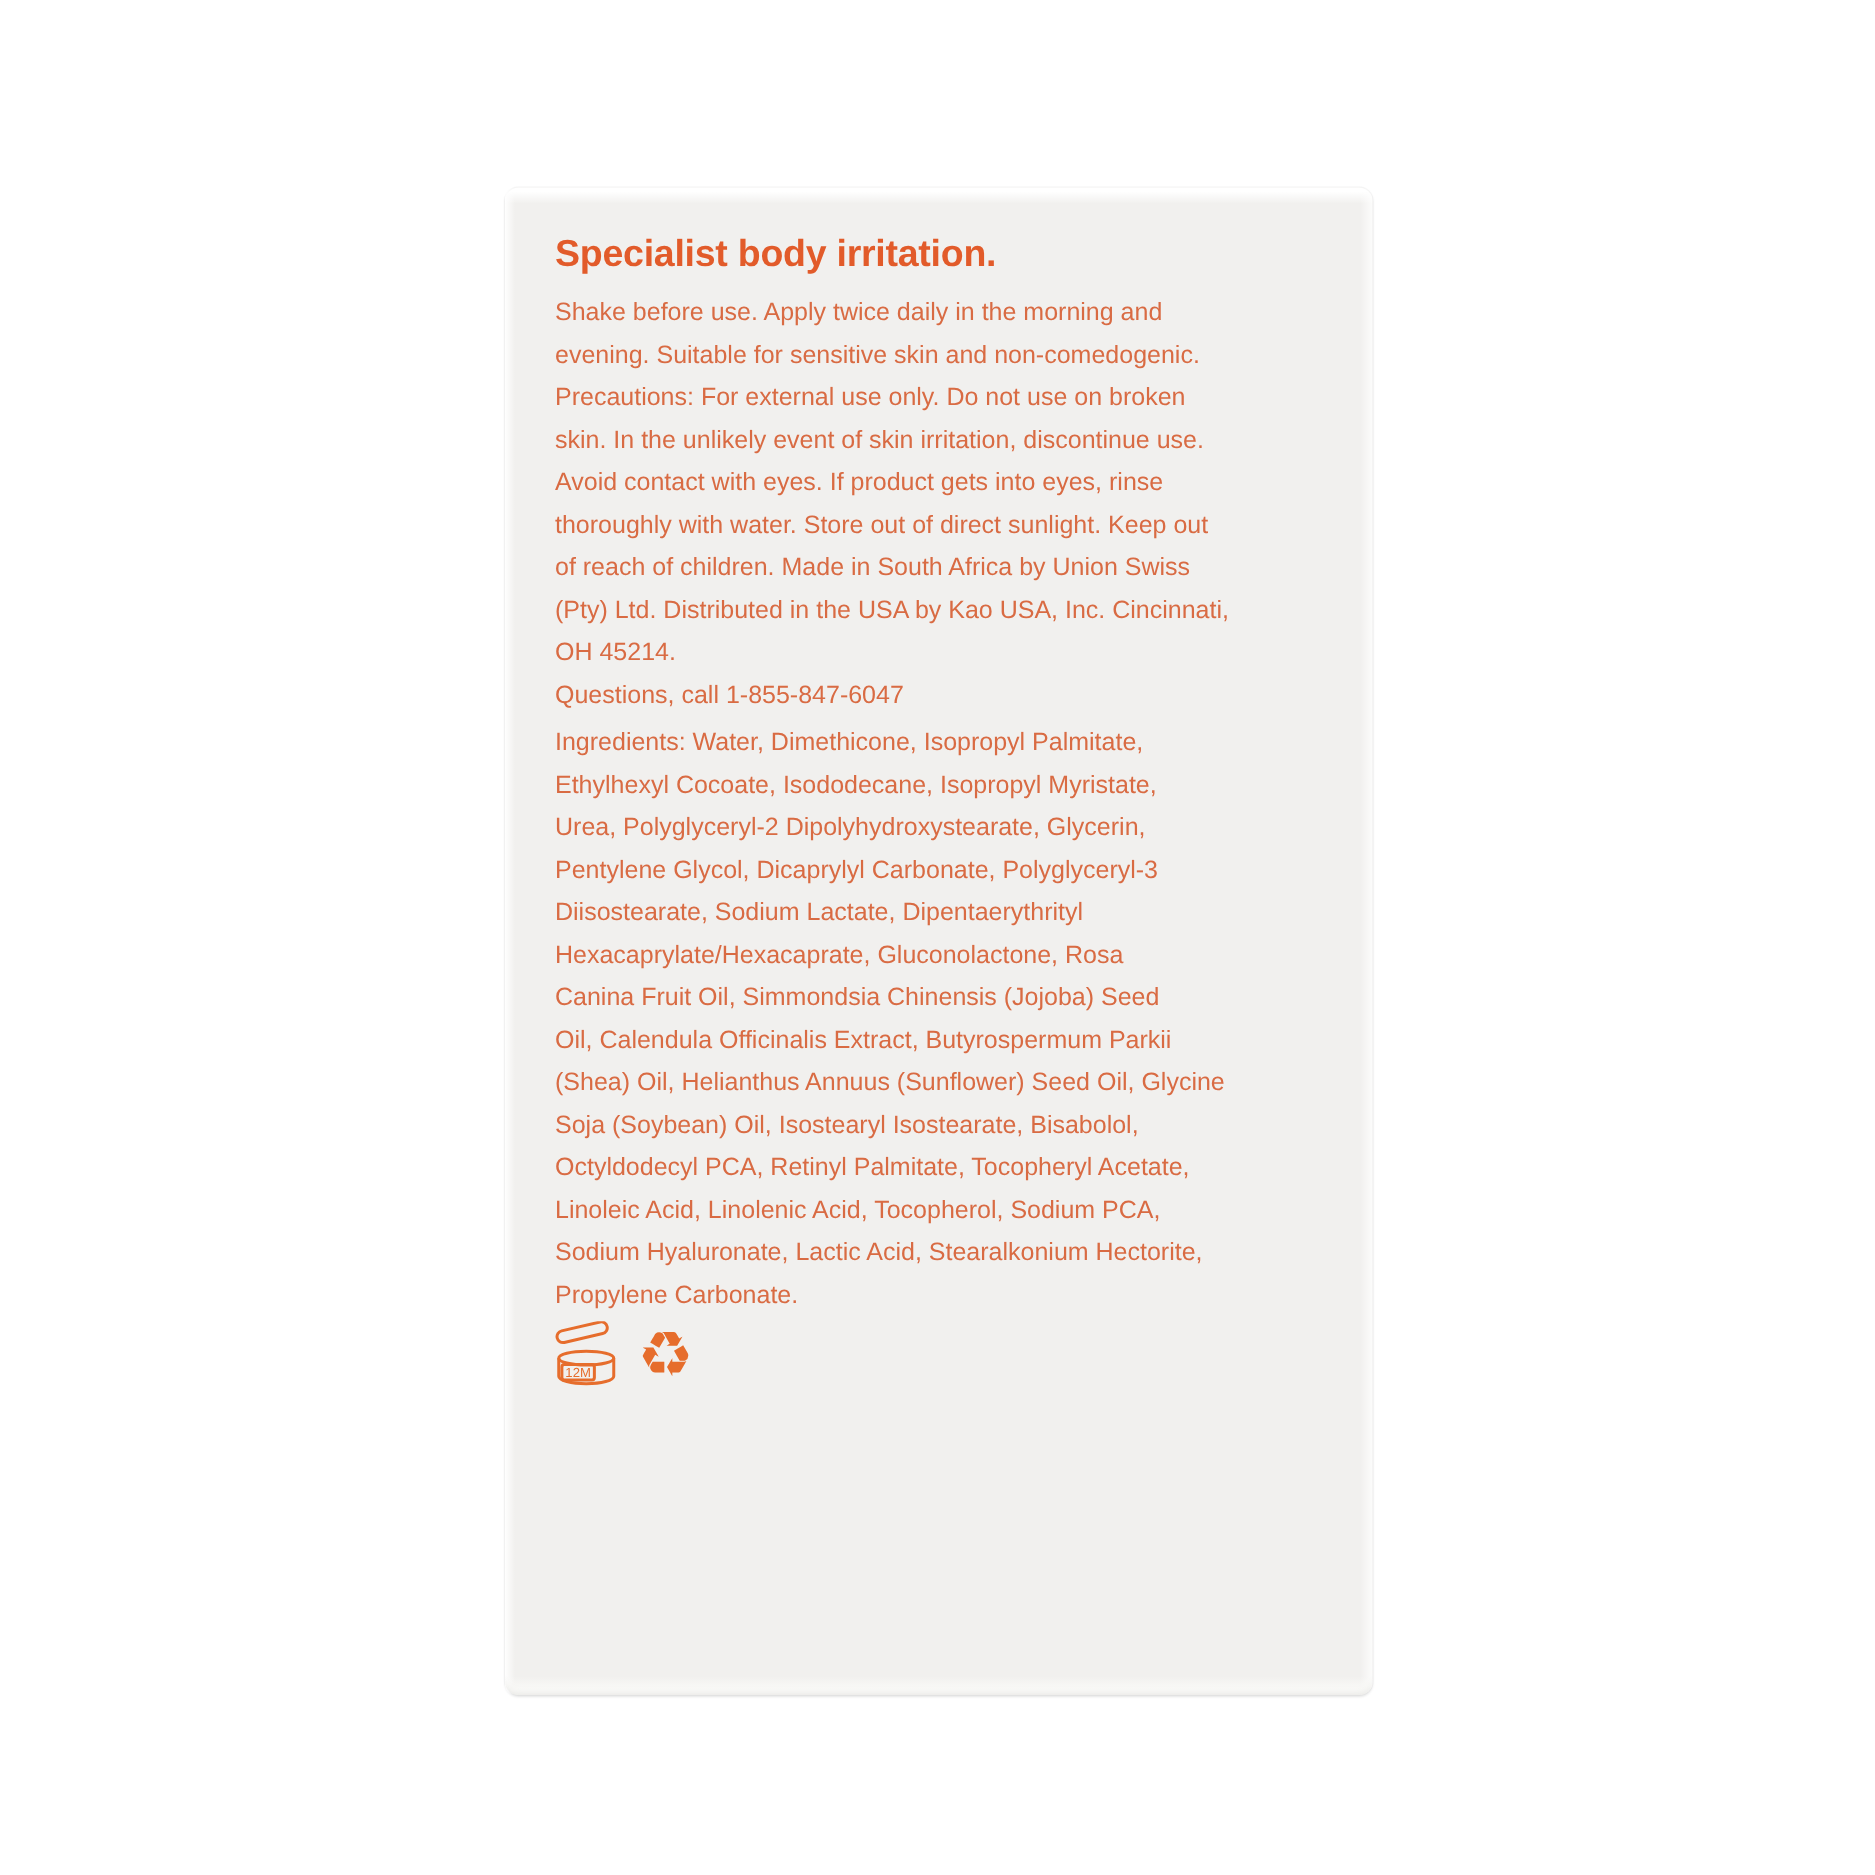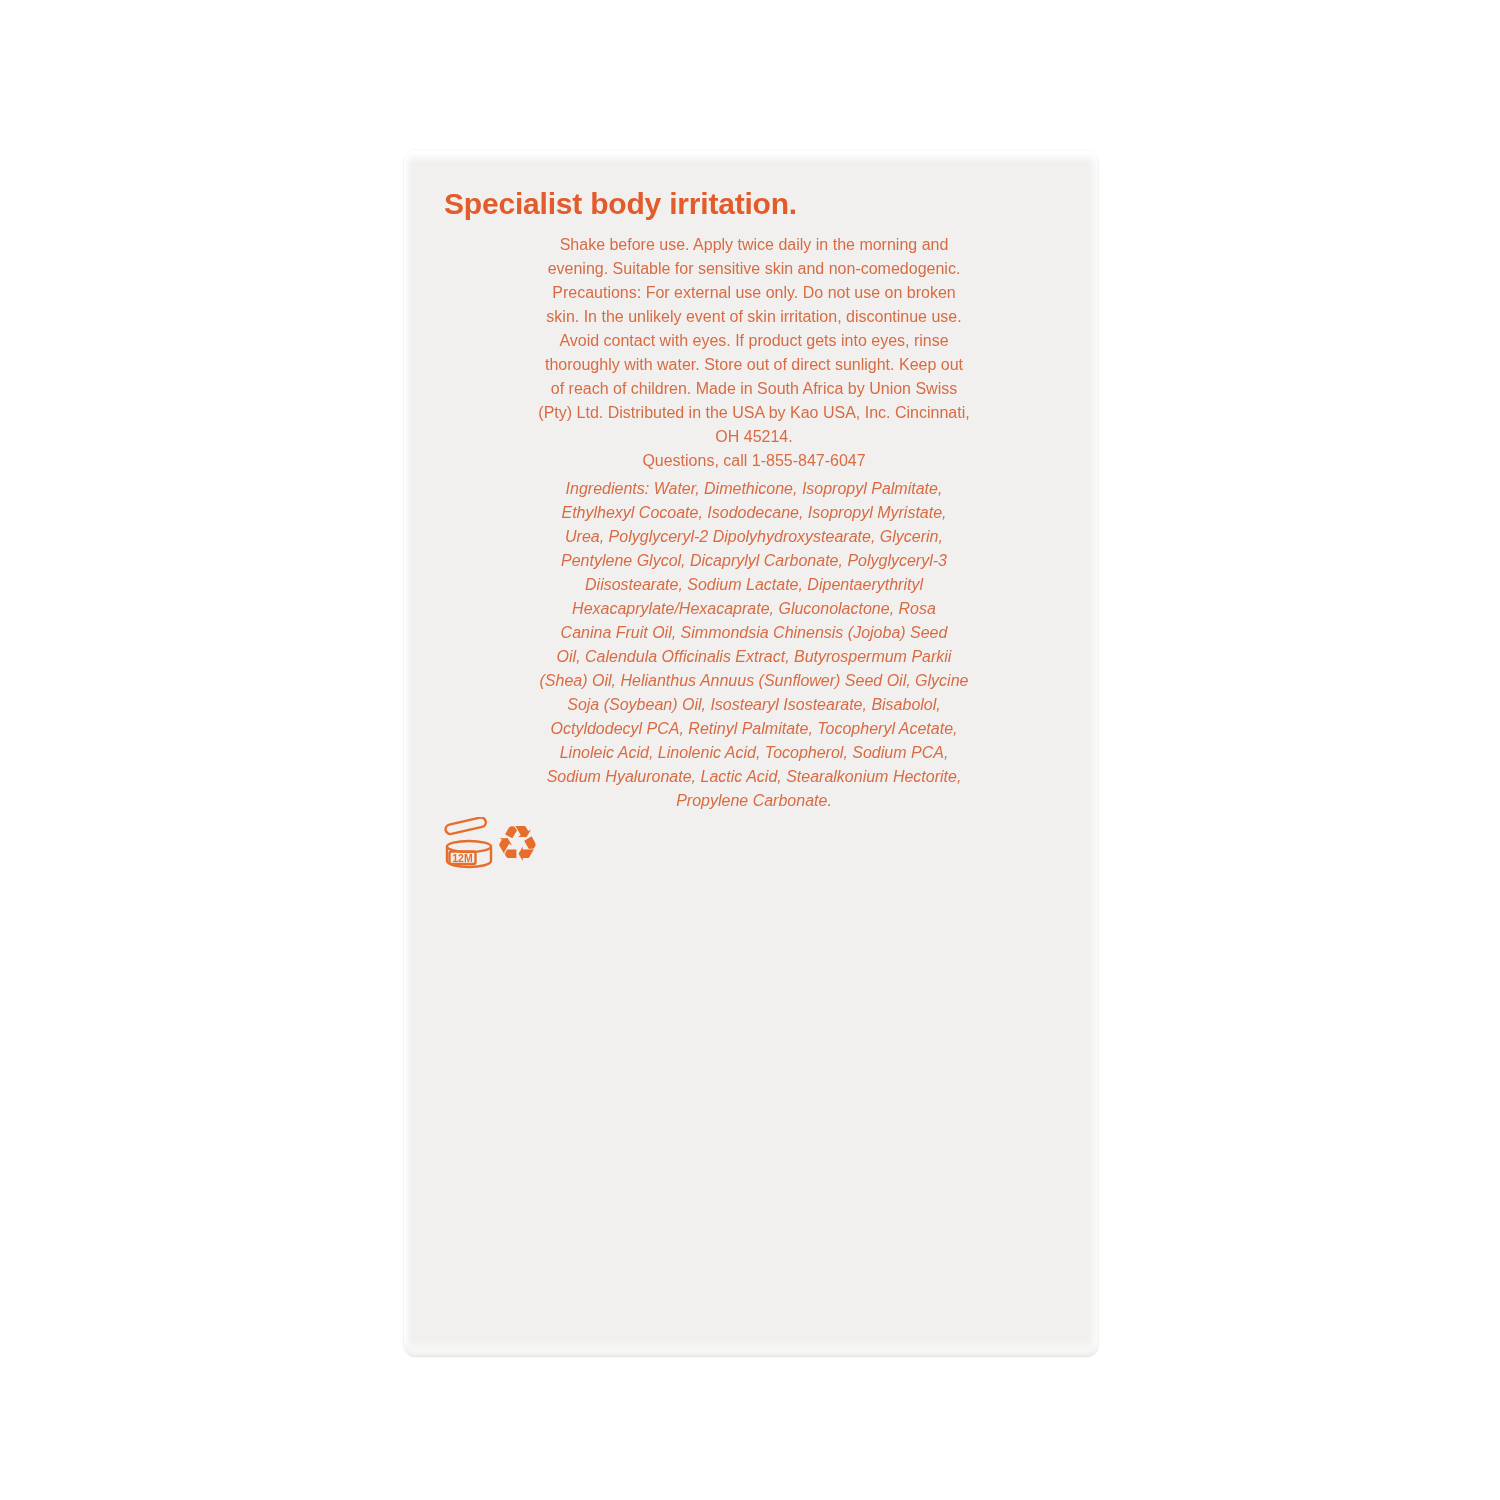--- a/index.html
+++ b/index.html
@@ -48,30 +48,29 @@
     position:absolute;left:40px;top:38px;right:34px;
   }
   .heading{
     margin:0;
     font-size:30px;line-height:32px;font-weight:700;
     letter-spacing:-.2px;
     color:var(--heading,#e25b2a);
   }
   .para{
     white-space:pre-line;
-    font-size:16px;line-height:24px;
+    font-size:20px;line-height:34px;
     letter-spacing:0;
     color:var(--body,#d96b43);
-    text-align:center;
   }
   .directions{margin-top:13px;}
-  .ingredients{margin-top:4px;font-style:italic;}
+  .ingredients{margin-top:4px;}
   .icons-row{
-    display:flex;align-items:flex-end;gap:1px;
-    margin-top:6px;height:48px;font-weight:bold;
+    display:flex;align-items:flex-end;gap:16px;
+    margin-top:6px;height:48px;
   }
   .pao-icon{display:block;margin-bottom:-2px;}
   .recycle{
     font-family:"DejaVu Sans",sans-serif;
     font-size:50px;line-height:46px;
     color:var(--icon,#e66d2c);
   }
 </style>
 </head>
 <body>

